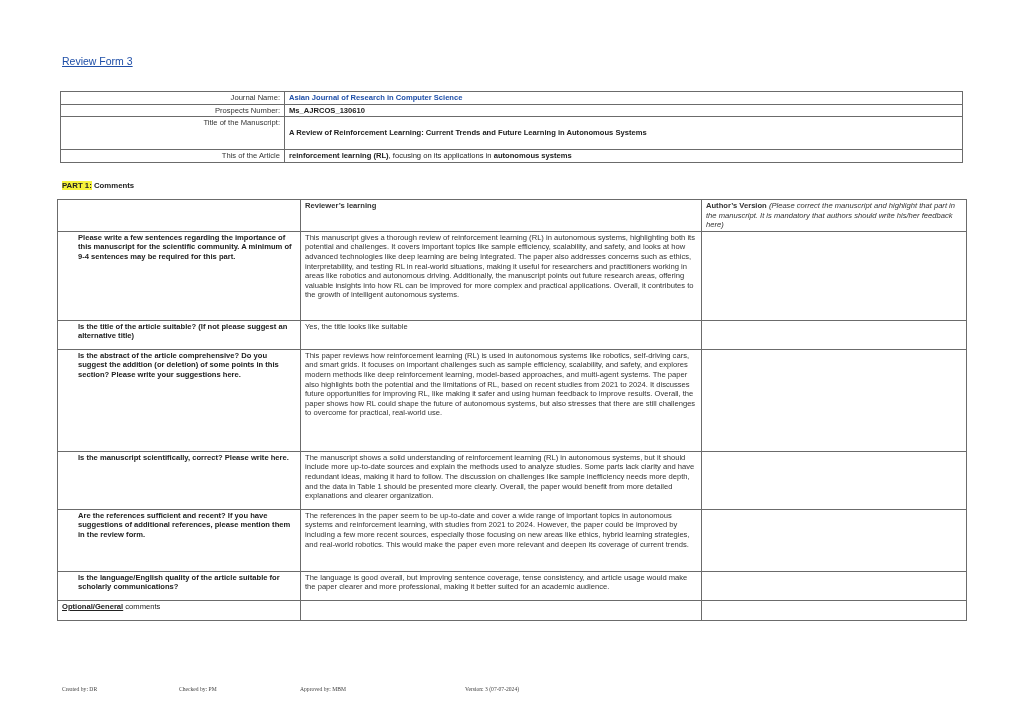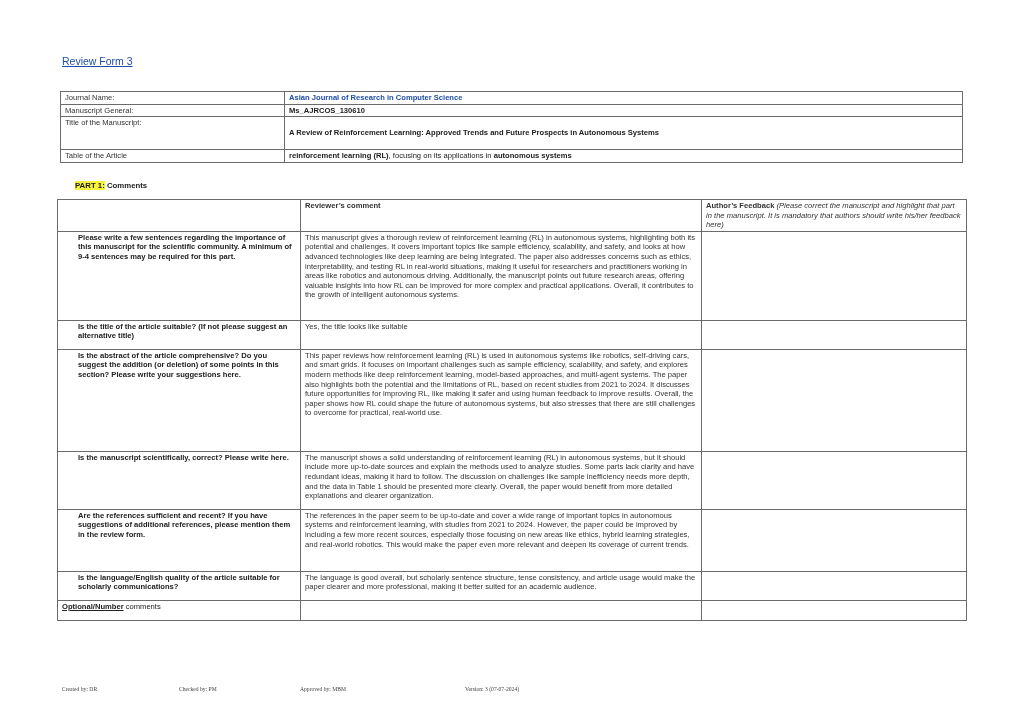--- a/index.html
+++ b/index.html
@@ -3,66 +3,66 @@
   <meta charset="utf-8">
   <style>
     html, body { margin: 0; padding: 0; background: #ffffff; }
     body { width: 1024px; height: 724px; position: relative; overflow: hidden;
            font-family: "Liberation Sans", sans-serif; color: #222; }
     .form-title { position: absolute; left: 62px; top: 55px; font-size: 10.5px; font-weight: normal;
                   color: #1f4fa8; text-decoration: underline; }
     table { border-collapse: collapse; position: absolute; font-size: 7.6px; }
     td { border: 1px solid #6b6b6b; vertical-align: top; padding: 1px 4px; line-height: 9.6px; }
     #info-table { left: 60px; top: 91px; width: 903px; }
-    #info-table td.label { width: 215px; color: #333; }
+    #info-table td.label { width: 215px; color: #333; text-align: right; }
     .link { color: #1f4fa8; font-weight: bold; }
     .bold { font-weight: bold; }
-    .part-heading { position: absolute; left: 62px; top: 181px; font-size: 7.8px; font-weight: bold; margin-left: 13px; }
+    .part-heading { position: absolute; left: 62px; top: 181px; font-size: 7.8px; font-weight: bold; }
     .part-heading .hl { background: #f6f33a; }
     #comments-table { left: 57px; top: 199px; width: 910px; }
     #comments-table td.q { width: 218px; font-weight: bold; padding-left: 20px; color: #222; }
     #comments-table td.c { width: 392px; color: #333; }
     #comments-table td.f { color: #333; }
     .italic { font-style: italic; }
     .footer { position: absolute; top: 686px; font-family: "Liberation Serif", serif; font-size: 5.6px; color: #444; }
   </style>
 </head>
 <body>
 
 <div class="form-title">Review Form 3</div>
 
 <table id="info-table">
   <tbody>
       <tr>
     <td class="label">Journal Name:</td>
     <td><span class="link">Asian Journal of Research in Computer Science</span></td>
   </tr>
   <tr>
-    <td class="label">Manuscript General:</td>
+    <td class="label">Prospects Number:</td>
     <td class="bold">Ms_AJRCOS_130610</td>
   </tr>
   <tr>
     <td class="label" style="height:30px;">Title of the Manuscript:</td>
-    <td class="bold" style="vertical-align:middle;">A Review of Reinforcement Learning: Approved Trends and Future Prospects in Autonomous Systems</td>
+    <td class="bold" style="vertical-align:middle;">A Review of Reinforcement Learning: Current Trends and Future Learning in Autonomous Systems</td>
   </tr>
   <tr>
-    <td class="label">Table of the Article</td>
+    <td class="label">This of the Article</td>
     <td><span class="bold">reinforcement learning (RL)</span><span>, focusing on its applications in </span><span class="bold">autonomous systems</span></td>
   </tr>
 </tbody>
   </table>
 
 <div class="part-heading"><span class="hl">PART  1:</span><span> Comments</span></div>
 
 <table id="comments-table">
   <tbody>
       <tr style="height:31px;">
     <td class="q"></td>
-    <td class="c bold">Reviewer’s comment</td>
-    <td class="f"><span class="bold">Author’s Feedback</span><span class="italic"> (Please correct the manuscript and highlight that part in the manuscript. It is mandatory that authors should write his/her feedback here)</span></td>
+    <td class="c bold">Reviewer’s learning</td>
+    <td class="f"><span class="bold">Author’s Version</span><span class="italic"> (Please correct the manuscript and highlight that part in the manuscript. It is mandatory that authors should write his/her feedback here)</span></td>
   </tr>
   <tr style="height:89px;">
     <td class="q">Please write a few sentences regarding the importance of this manuscript for the scientific community. A minimum of 9-4 sentences may be required for this part.</td>
     <td class="c">This manuscript gives a thorough review of reinforcement learning (RL) in autonomous systems, highlighting both its potential and challenges. It covers important topics like sample efficiency, scalability, and safety, and looks at how advanced technologies like deep learning are being integrated. The paper also addresses concerns such as ethics, interpretability, and testing RL in real-world situations, making it useful for researchers and practitioners working in areas like robotics and autonomous driving. Additionally, the manuscript points out future research areas, offering valuable insights into how RL can be improved for more complex and practical applications. Overall, it contributes to the growth of intelligent autonomous systems.</td>
     <td class="f"></td>
   </tr>
   <tr style="height:29px;">
     <td class="q">Is the title of the article suitable? (If not please suggest an alternative title)</td>
     <td class="c">Yes, the title looks like suitable</td>
     <td class="f"></td>
@@ -77,25 +77,25 @@
     <td class="c">The manuscript shows a solid understanding of reinforcement learning (RL) in autonomous systems, but it should include more up-to-date sources and explain the methods used to analyze studies. Some parts lack clarity and have redundant ideas, making it hard to follow. The discussion on challenges like sample inefficiency needs more depth, and the data in Table 1 should be presented more clearly. Overall, the paper would benefit from more detailed explanations and clearer organization.</td>
     <td class="f"></td>
   </tr>
   <tr style="height:62px;">
     <td class="q">Are the references sufficient and recent? If you have suggestions of additional references, please mention them in the review form.</td>
     <td class="c">The references in the paper seem to be up-to-date and cover a wide range of important topics in autonomous systems and reinforcement learning, with studies from 2021 to 2024. However, the paper could be improved by including a few more recent sources, especially those focusing on new areas like ethics, hybrid learning strategies, and real-world robotics. This would make the paper even more relevant and deepen its coverage of current trends.</td>
     <td class="f"></td>
   </tr>
   <tr style="height:29px;">
     <td class="q">Is the language/English quality of the article suitable for scholarly communications?</td>
-    <td class="c">The language is good overall, but scholarly sentence structure, tense consistency, and article usage would make the paper clearer and more professional, making it better suited for an academic audience.</td>
+    <td class="c">The language is good overall, but improving sentence coverage, tense consistency, and article usage would make the paper clearer and more professional, making it better suited for an academic audience.</td>
     <td class="f"></td>
   </tr>
   <tr style="height:20px;">
-    <td style="padding-left:4px;"><span class="bold" style="text-decoration:underline;">Optional/Number</span><span> comments</span></td>
+    <td style="padding-left:4px;"><span class="bold" style="text-decoration:underline;">Optional/General</span><span> comments</span></td>
     <td class="c"></td>
     <td class="f"></td>
   </tr>
 </tbody>
   </table>
 
 <div class="footer" style="left:62px;">Created by: DR</div>
 <div class="footer" style="left:179px;">Checked by: PM</div>
 <div class="footer" style="left:300px;">Approved by: MBM</div>
 <div class="footer" style="left:465px;">Version: 3 (07-07-2024)</div>

